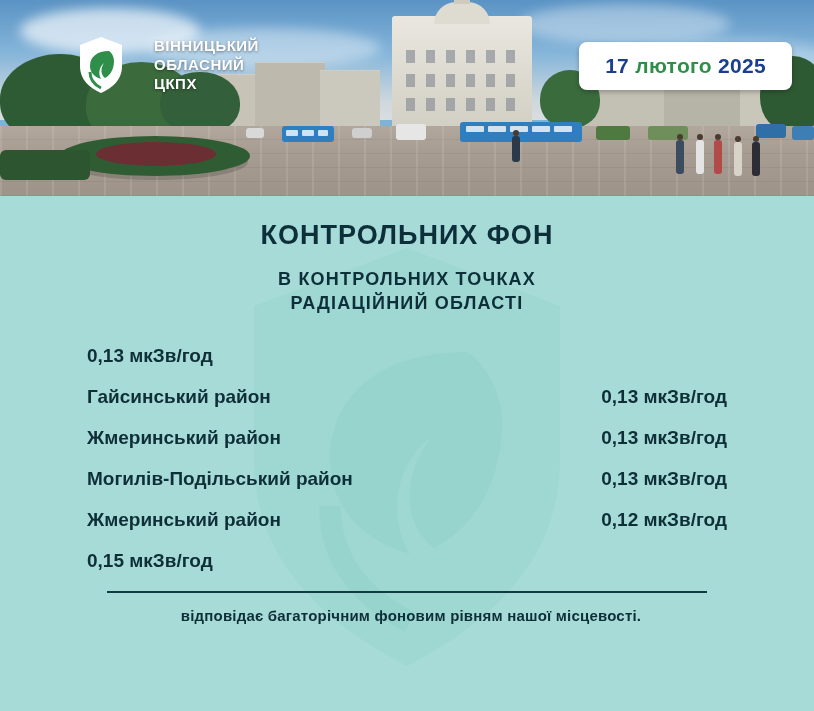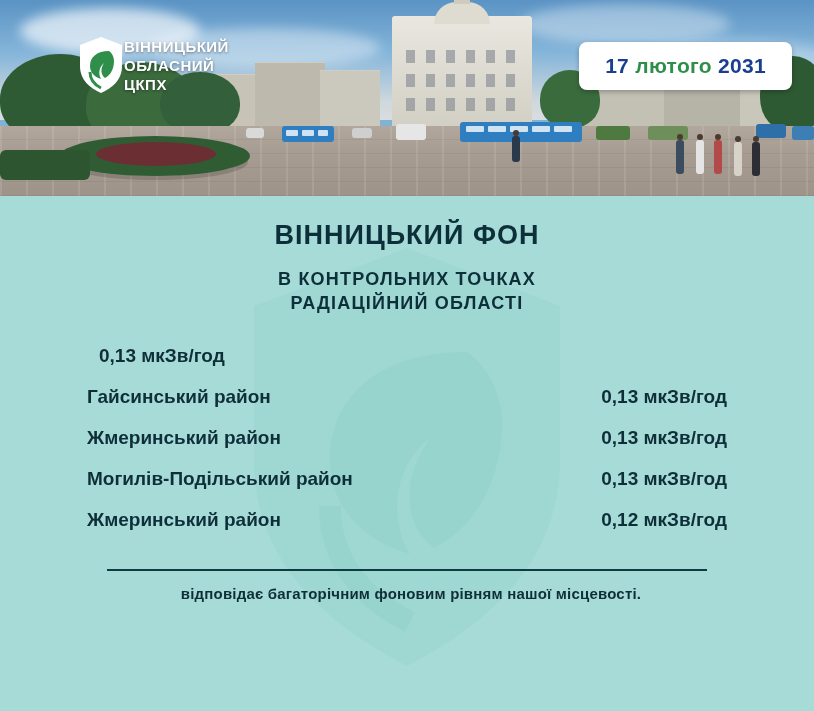--- a/index.html
+++ b/index.html
@@ -143,22 +143,21 @@
   }
   .date-d { color: #1b3f8f; margin-top: 32px; }
   .date-m { color: #2f8f4a; }
   .date-y { color: #1b3f8f; }
 
   
   .logo {
     position: absolute;
     left: 78px; top: 36px;
     display: flex;
-    align-items: center;
-    gap: 0;
+    gap: 30px;
   }
   .logo-mark { width: 46px; height: 58px; }
   .logo-text {
     color: #ffffff;
     font-weight: bold;
     font-size: 15px;
     line-height: 19px;
     letter-spacing: .5px;
     text-shadow: 0 1px 3px rgba(0,0,0,.45);
   }
@@ -209,21 +208,21 @@
   .row {
     display: flex;
     justify-content: space-between;
     align-items: baseline;
     margin-bottom: 19px;
     font-size: 19px;
     font-weight: bold;
     color: #0f2f38;
   }
   .row .name { text-align: left; }
-  .row .val  { text-align: right; white-space: nowrap; margin-left: 12px; }
+  .row .val  { text-align: right; white-space: nowrap; }
 
   .divider {
     position: relative;
     width: 600px;
     height: 2px;
     background: #0f3b44;
     margin: 16px auto 0 auto;
   }
   .footnote {
     position: relative;
@@ -339,35 +338,35 @@
       <div class="logo-text">
         <div>ВІННИЦЬКИЙ</div>
         <div>ОБЛАСНИЙ</div>
         <div>ЦКПХ</div>
       </div>
     </div>
 
     <div class="date-badge">
       <span class="date-d">17</span>
       <span class="date-m">лютого</span>
-      <span class="date-y">2031</span>
+      <span class="date-y">2025</span>
     </div>
   </div>
 
   <div class="panel">
 
     <div class="watermark">
       <svg viewBox="0 0 330 430" width="330" height="430">
         <path d="M165 6 L318 64 L318 218 C318 320 246 382 165 424 C84 382 12 320 12 218 L12 64 Z" fill="#8fd0c6" opacity="0.85"></path>
         <path d="M225 110 C140 110 88 152 88 218 C88 262 118 298 168 312 C146 276 152 224 188 196 C157 240 163 284 192 306 C236 284 260 234 260 182 C260 152 246 124 225 110 Z" fill="#7cc9bd"></path>
         <path d="M88 264 C88 322 124 358 168 380" stroke="#7cc9bd" stroke-width="22" fill="none"></path>
       </svg>
     </div>
 
-    <div class="title">ВІННИЦЬКИЙ ФОН</div>
+    <div class="title">КОНТРОЛЬНИХ ФОН</div>
 
     <div class="subtitle">
       <div>В КОНТРОЛЬНИХ ТОЧКАХ</div>
       <div>РАДІАЦІЙНИЙ ОБЛАСТІ</div>
     </div>
 
     <div class="rows">
       <div class="row">
         <span class="val">0,13 мкЗв/год</span>
       </div>
@@ -381,20 +380,21 @@
       </div>
       <div class="row">
         <span class="name">Могилів-Подільський район</span>
         <span class="val">0,13 мкЗв/год</span>
       </div>
       <div class="row">
         <span class="name">Жмеринський район</span>
         <span class="val">0,12 мкЗв/год</span>
       </div>
       <div class="row">
+        <span class="val">0,15 мкЗв/год</span>
       </div>
     </div>
 
     <div class="divider"></div>
 
     <div class="footnote">відповідає багаторічним фоновим рівням  нашої місцевості.</div>
   </div>
 
 </div>
 

